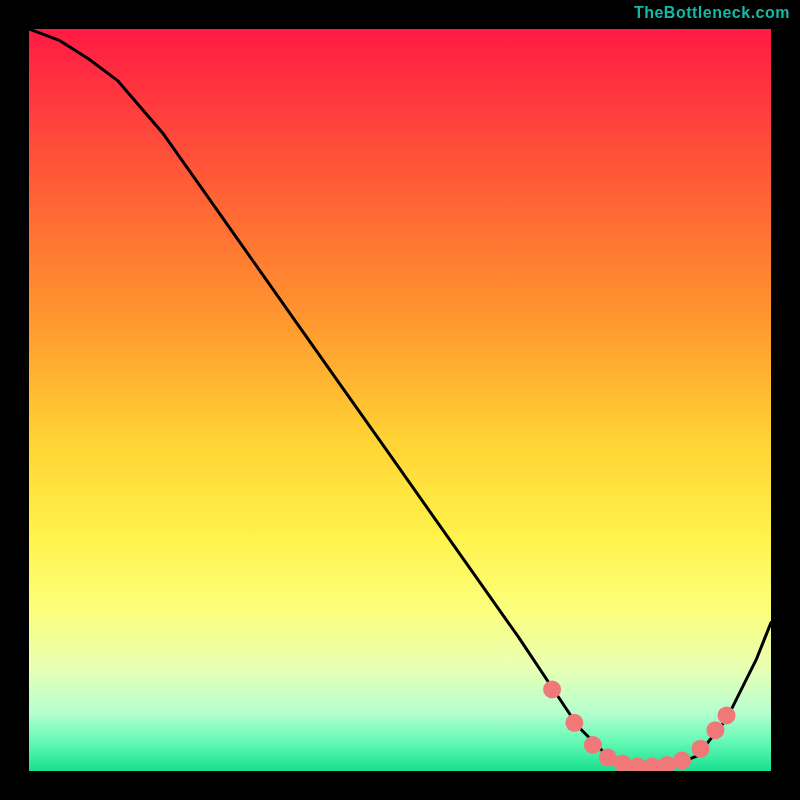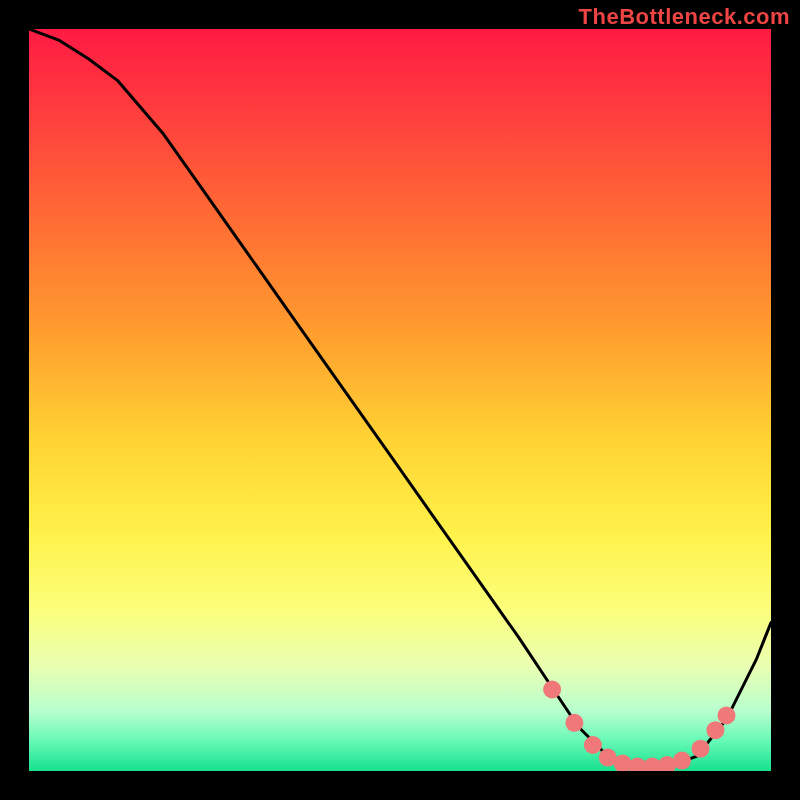--- a/index.html
+++ b/index.html
@@ -1,20 +1,20 @@
 <!DOCTYPE html>
 <html><head>
   <meta charset="utf-8">
   <style>
     * { margin:0; padding:0; box-sizing:border-box; }
     body { width:800px; height:800px; overflow:hidden; background:#000;
            font-family:Arial,Helvetica,sans-serif; }
     .frame { position:relative; width:800px; height:800px; background:#000; }
-    .watermark { position:absolute; top:4px; right:10px; color:#ef4444;
-                 font-size:22px; font-weight:600; letter-spacing:.5px; }
+    .watermark { position:absolute; top:4px; right:10px; color:#14b8a6;
+                 font-size:16px; font-weight:600; letter-spacing:.5px; }
     .plot { position:absolute; left:29px; top:29px; width:742px; height:742px;
             overflow:hidden; }
     .plot svg { display:block; }
   </style>
 </head>
 <body>
 
 <div class="frame">
   <div class="watermark">TheBottleneck.com</div>
 

